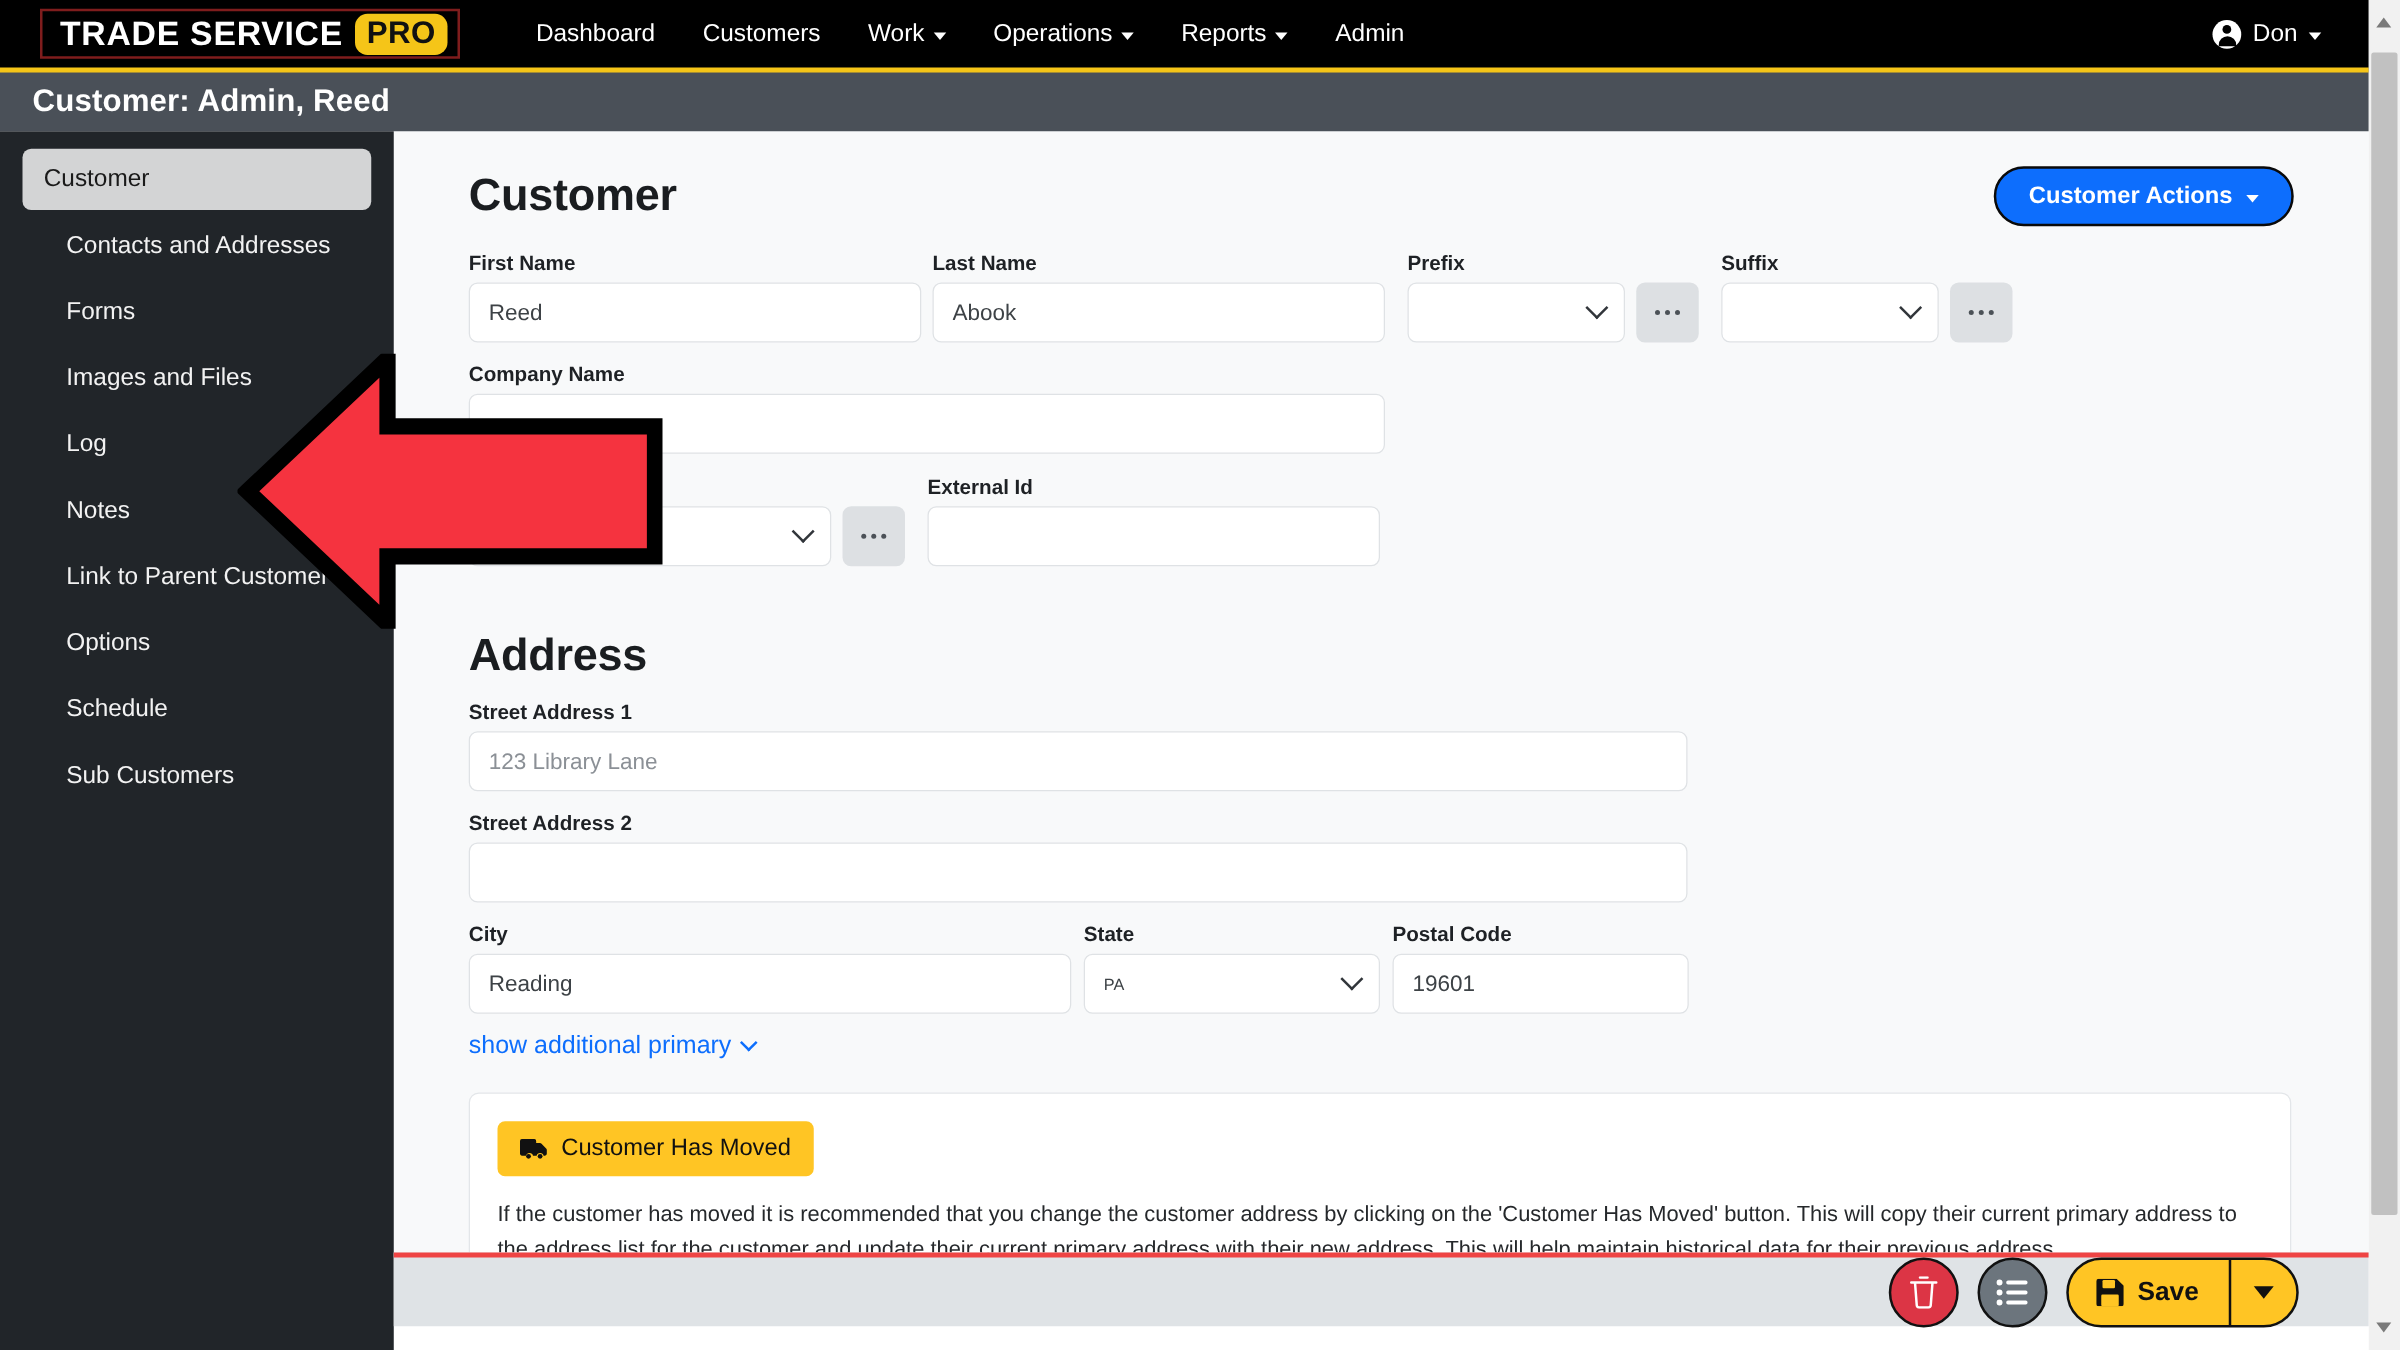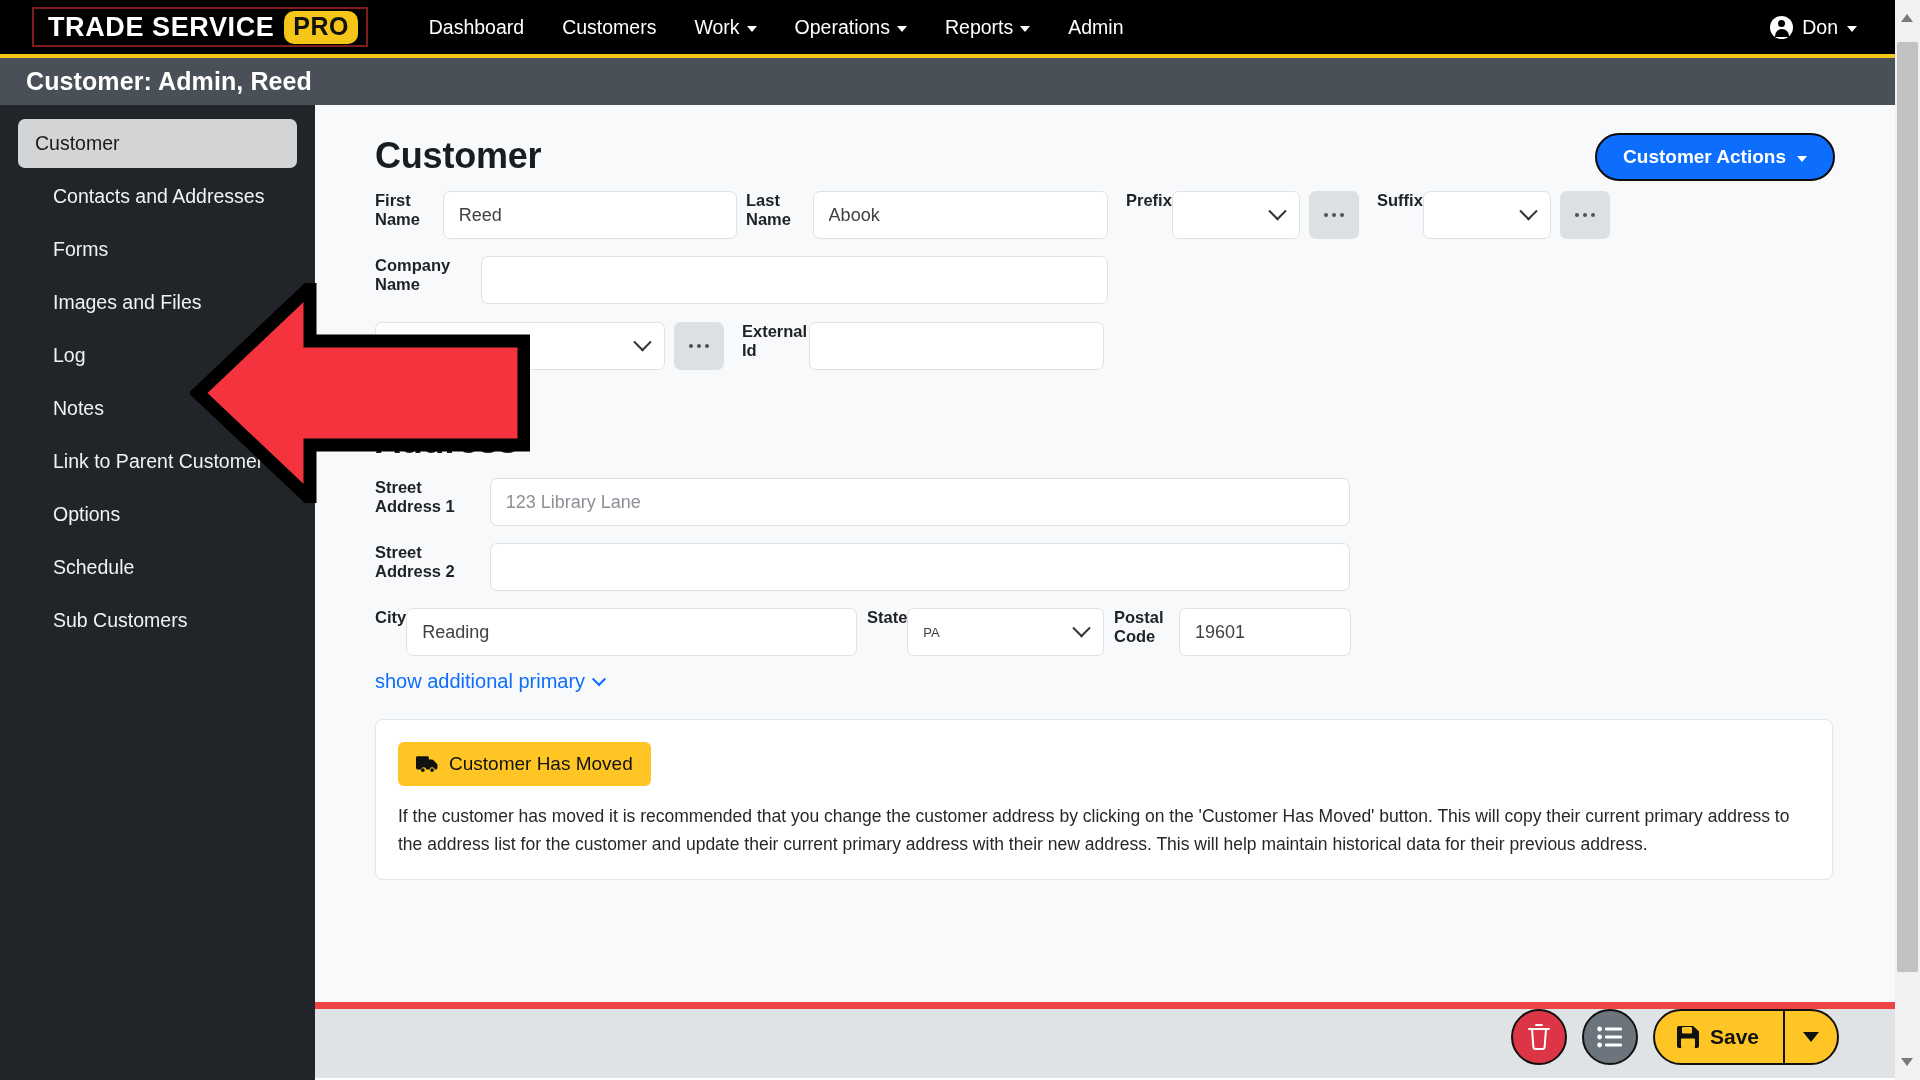--- a/index.html
+++ b/index.html
@@ -176,21 +176,21 @@
     background: #dde0e3; border: none; border-radius: 7px;
     display: flex; align-items: center; justify-content: center;
     gap: 3.5px; cursor: pointer;
   }
   .dots-btn i {
     width: 4.5px; height: 4.5px; border-radius: 50%;
     background: #4b5157; display: block;
   }
 
   .row { display: flex; align-items: flex-end; gap: 9px; }
-  .fg { display: flex; flex-direction: row; }
+  .fg { display: flex; flex-direction: column; }
 
   .btn-actions {
     position: absolute; right: 60px; top: 28px;
     background: #0d6efd; color: #fff;
     border: 2.5px solid #0a0a0a;
     border-radius: 26px;
     font-size: 19px; font-weight: 700;
     padding: 11px 26px;
     display: flex; align-items: center; gap: 11px;
     cursor: pointer;
@@ -237,24 +237,24 @@
     position: absolute;
     left: 190px; top: 283px;
     width: 340px; height: 220px;
     z-index: 60;
     pointer-events: none;
   }
 
   
   .bottombar {
     position: absolute; left: 315px; top: 1002px;
-    width: 1580px; height: 76px;
+    width: 1580px; height: 59px;
     background: #dfe3e6;
-    border-top: 7px solid #ef4444;
-    display: flex; align-items: flex-start; justify-content: flex-end;
+    border-top: 4px solid #ef4444;
+    display: flex; align-items: center; justify-content: flex-end;
     padding-right: 56px; gap: 15px;
     z-index: 30;
   }
   .circ-btn {
     width: 56px; height: 56px; border-radius: 50%;
     border: 2.5px solid #111;
     display: flex; align-items: center; justify-content: center;
     cursor: pointer;
   }
   .circ-btn.del { background: #DC3545; }
@@ -369,21 +369,21 @@
     
     <div class="row">
       <div class="fg" style="width:362px;">
         <label class="field-label">First Name</label>
         <input class="inp" value="Reed" style="">
       </div>
       <div class="fg" style="width:362px;">
         <label class="field-label">Last Name</label>
         <input class="inp" value="Abook" style="">
       </div>
-      <div class="fg" style="width:174px; margin-left:9px;">
+      <div class="fg" style="width:174px; margin-left:9px;margin-top:11px;">
         <label class="field-label">Prefix</label>
         <div class="sel">
           <span></span>
           <span class="chev"></span>
         </div>
       </div>
       <button class="dots-btn">
         <i></i>
           <i></i>
           <i></i>

